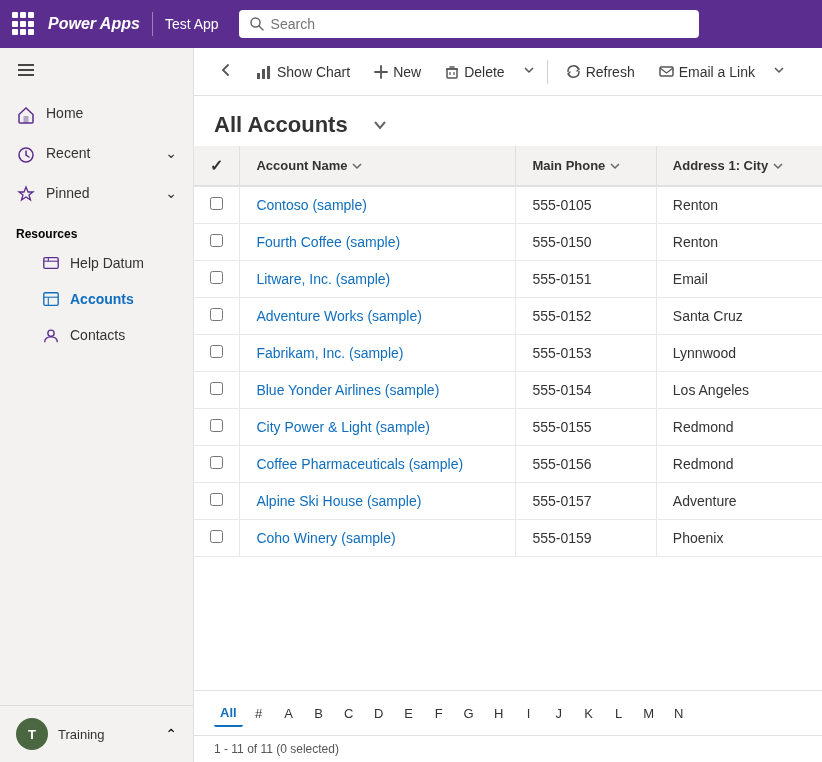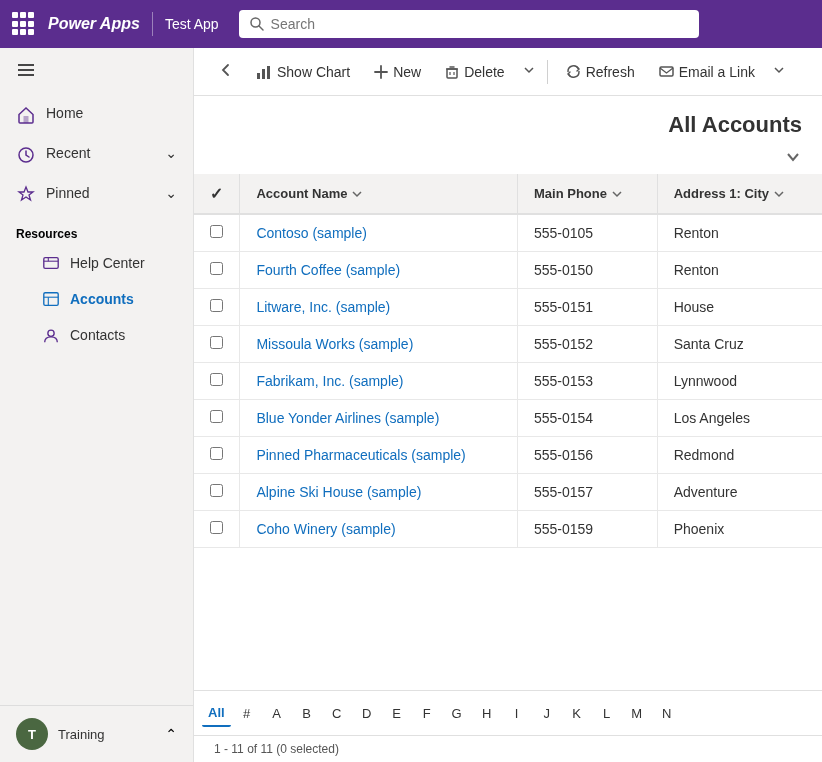--- a/index.html
+++ b/index.html
@@ -149,23 +149,22 @@
       width: 1px; height: 24px; background: #d0d0d0; margin: 0 4px;
     }
     .toolbar-dropdown {
       border: none; background: transparent; cursor: pointer;
       padding: 6px 4px; color: #333; border-radius: 2px;
     }
 
     
     .page-header {
       padding: 16px 20px 8px 20px;
-      display: flex; align-items: flex-end; gap: 10px;
+      display: flex; align-items: center; gap: 23px;
       flex-shrink: 0;
-      flex-direction: column;
     }
     .page-title {
       font-size: 22px; font-weight: 600; color: #333;
     }
     .page-title-chevron { color: #666; cursor: pointer; }
 
     
     .table-wrapper {
       flex: 1; overflow-y: auto; overflow-x: hidden;
     }
@@ -191,21 +190,21 @@
       border-right: 1px solid #e8e8e8;
       font-size: 14px; color: #333;
       white-space: nowrap;
     }
     td:last-child { border-right: none; }
     td.account-link { color: #106ebe; cursor: pointer; }
     .check-col { text-align: center; }
 
     
     .pagination-alpha {
-      padding: 8px 8px;
+      padding: 8px 20px;
       display: flex; align-items: center; gap: 2px;
       border-top: 1px solid #e0e0e0;
       flex-shrink: 0;
     }
     .alpha-btn {
       min-width: 28px; height: 28px; padding: 0 6px;
       border: none; background: transparent; cursor: pointer;
       font-size: 13px; color: #333; border-radius: 2px;
     }
     .alpha-btn.active { color: #106ebe; font-weight: 700; border-bottom: 2px solid #106ebe; }
@@ -286,21 +285,21 @@
     </div>
 
     <div class="sidebar-section-label">Resources</div>
 
     <div class="sidebar-sub-item">
       <svg width="18" height="18" viewBox="0 0 20 20" fill="none">
         <rect x="2" y="4" width="16" height="12" rx="1.5" stroke="#5b2d8e" stroke-width="1.5"></rect>
         <line x1="2" y1="8" x2="18" y2="8" stroke="#5b2d8e" stroke-width="1.2"></line>
         <line x1="7" y1="4" x2="7" y2="8" stroke="#5b2d8e" stroke-width="1.2"></line>
       </svg>
-      <span>Help Center</span>
+      <span>Help Datum</span>
     </div>
 
     <div class="sidebar-sub-item active">
       <svg width="18" height="18" viewBox="0 0 20 20" fill="none">
         <rect x="2" y="3" width="16" height="14" rx="1.5" stroke="#106ebe" stroke-width="1.5"></rect>
         <line x1="2" y1="8" x2="18" y2="8" stroke="#106ebe" stroke-width="1.2"></line>
         <line x1="7" y1="8" x2="7" y2="17" stroke="#106ebe" stroke-width="1.2"></line>
       </svg>
       <span>Accounts</span>
     </div>
@@ -448,27 +447,27 @@
       <td class="account-link">Fourth Coffee (sample)</td>
       <td>555-0150</td>
       <td>Renton</td>
     </tr>
             <tr>
       <td class="check-col">
         <input type="checkbox" style="">
       </td>
       <td class="account-link">Litware, Inc. (sample)</td>
       <td>555-0151</td>
-      <td>House</td>
-    </tr>
-            <tr>
-      <td class="check-col">
-        <input type="checkbox" style="">
-      </td>
-      <td class="account-link">Missoula Works (sample)</td>
+      <td>Email</td>
+    </tr>
+            <tr>
+      <td class="check-col">
+        <input type="checkbox" style="">
+      </td>
+      <td class="account-link">Adventure Works (sample)</td>
       <td>555-0152</td>
       <td>Santa Cruz</td>
     </tr>
             <tr>
       <td class="check-col">
         <input type="checkbox" style="">
       </td>
       <td class="account-link">Fabrikam, Inc. (sample)</td>
       <td>555-0153</td>
       <td>Lynnwood</td>
@@ -478,21 +477,29 @@
         <input type="checkbox" style="">
       </td>
       <td class="account-link">Blue Yonder Airlines (sample)</td>
       <td>555-0154</td>
       <td>Los Angeles</td>
     </tr>
             <tr>
       <td class="check-col">
         <input type="checkbox" style="">
       </td>
-      <td class="account-link">Pinned Pharmaceuticals (sample)</td>
+      <td class="account-link">City Power &amp; Light (sample)</td>
+      <td>555-0155</td>
+      <td>Redmond</td>
+    </tr>
+            <tr>
+      <td class="check-col">
+        <input type="checkbox" style="">
+      </td>
+      <td class="account-link">Coffee Pharmaceuticals (sample)</td>
       <td>555-0156</td>
       <td>Redmond</td>
     </tr>
             <tr>
       <td class="check-col">
         <input type="checkbox" style="">
       </td>
       <td class="account-link">Alpine Ski House (sample)</td>
       <td>555-0157</td>
       <td>Adventure</td>

